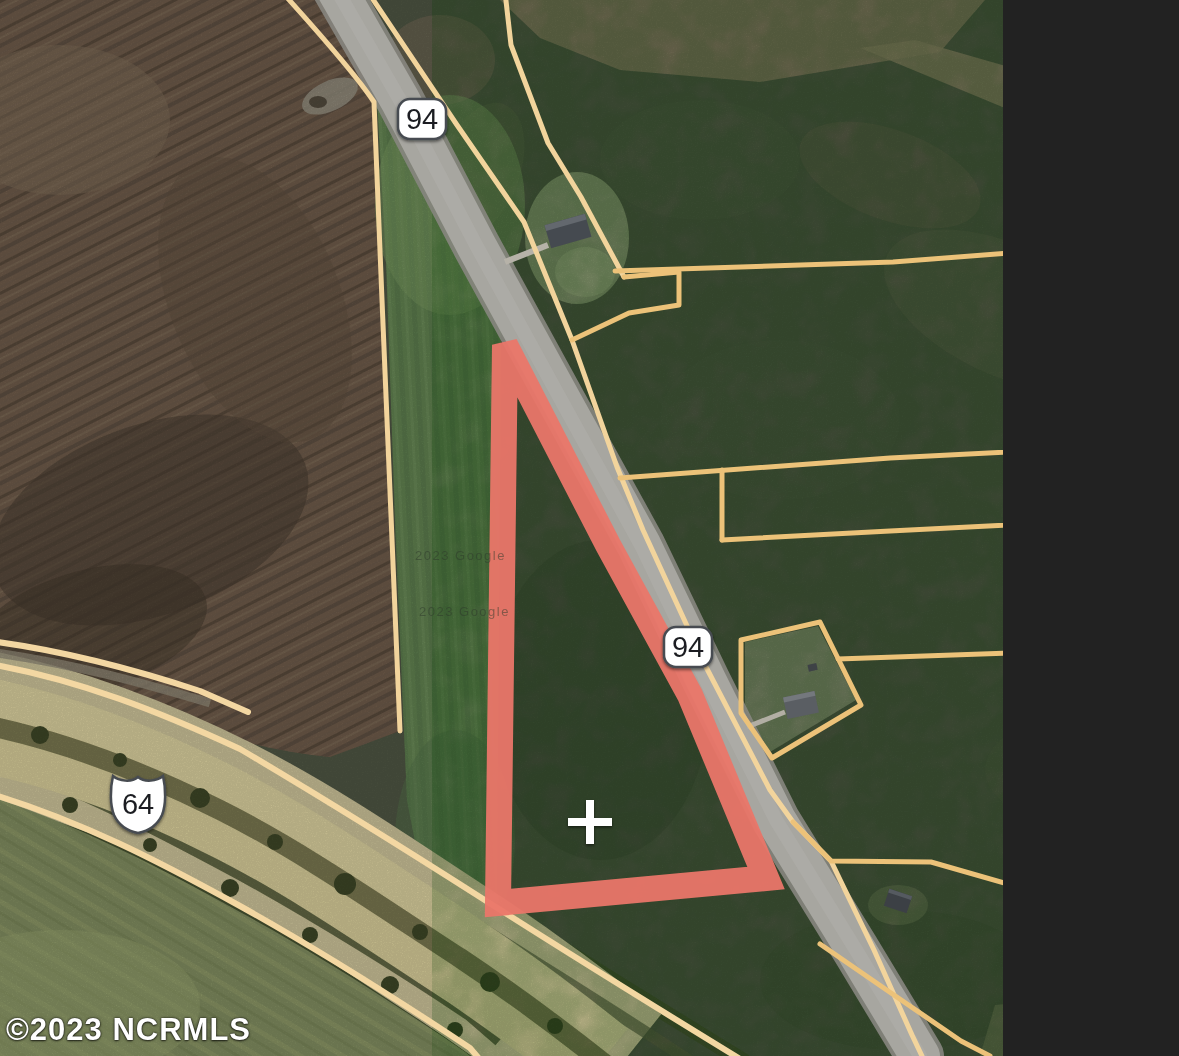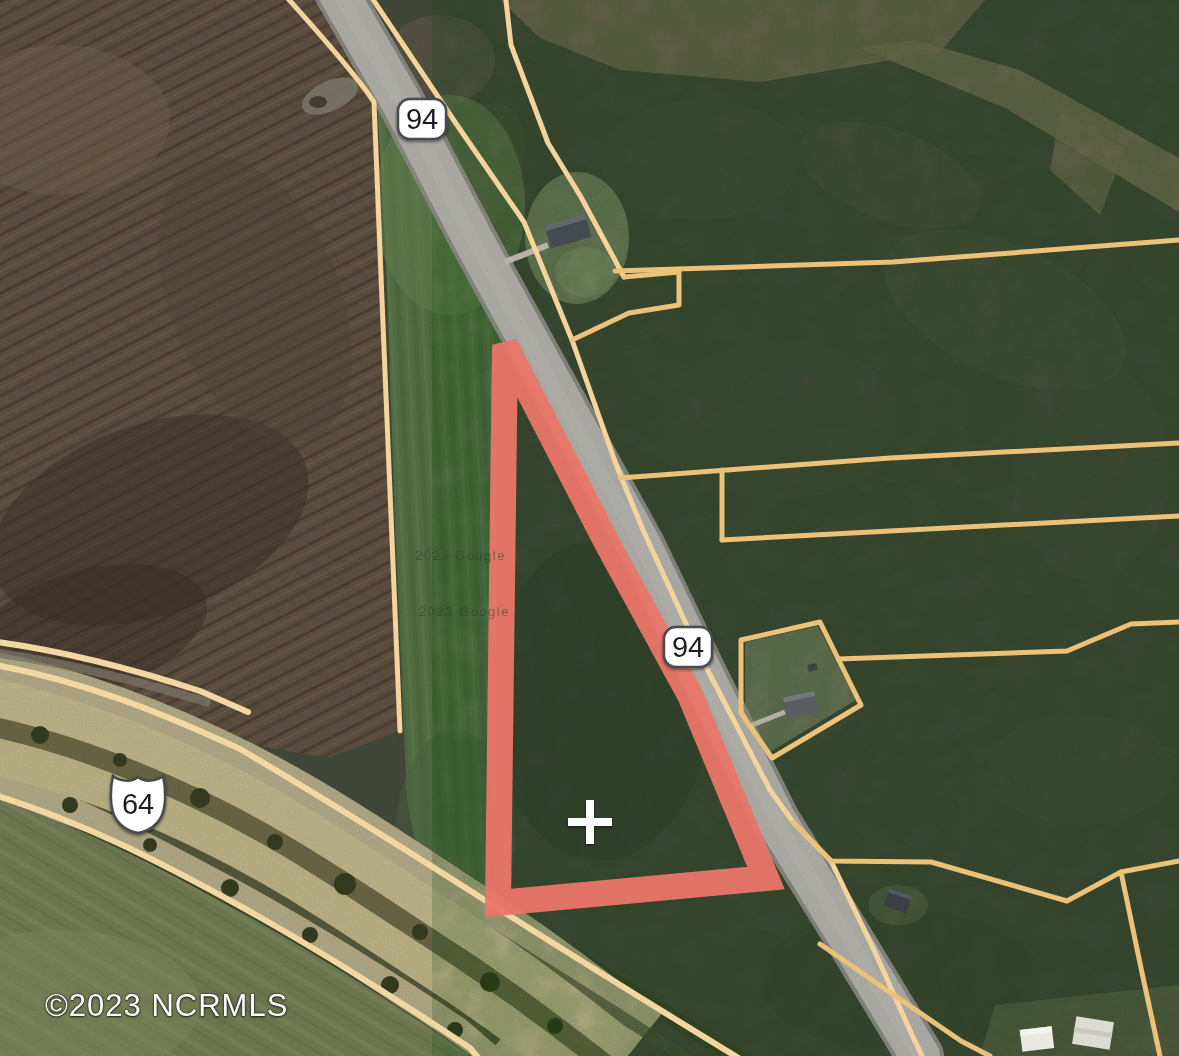--- a/index.html
+++ b/index.html
@@ -1,25 +1,25 @@
 <!DOCTYPE html>
 <html><head>
 <meta charset="utf-8">
 <style>
   html,body{margin:0;padding:0;background:#222;}
   .map-wrap{
-    position:relative;width:1179px;height:1056px;overflow:hidden;
+    position:relative;width:1003px;height:1056px;overflow:hidden;
     font-family:"Liberation Sans",sans-serif;background:#4d5442;
   }
   .map-wrap svg{position:absolute;left:0;top:0;display:block;}
   .mls-watermark{
-    position:absolute;left:6px;top:988px;
-    font-size:31px;font-weight:400;color:#ffffff;letter-spacing:1px;
+    position:absolute;left:6px;top:1012px;
+    font-size:31px;font-weight:700;color:#ffffff;letter-spacing:1px;
     text-shadow:0 0 3px rgba(0,0,0,.6),0 1px 2px rgba(0,0,0,.55),0 0 1px rgba(0,0,0,.8);
-    user-select:none;white-space:nowrap;margin-left:39px;
+    user-select:none;white-space:nowrap;
   }
   .shield-text{font-family:"Liberation Sans",sans-serif;font-size:29px;fill:#1c1f22;}
   .credit-text{font-family:"Liberation Sans",sans-serif;font-size:13px;fill:#2e3a2b;opacity:.5;letter-spacing:1.5px;}
 </style>
 </head>
 <body>
 
 <div class="map-wrap">
 <svg width="1179" height="1056" viewBox="0 0 1179 1056">
   <defs>

